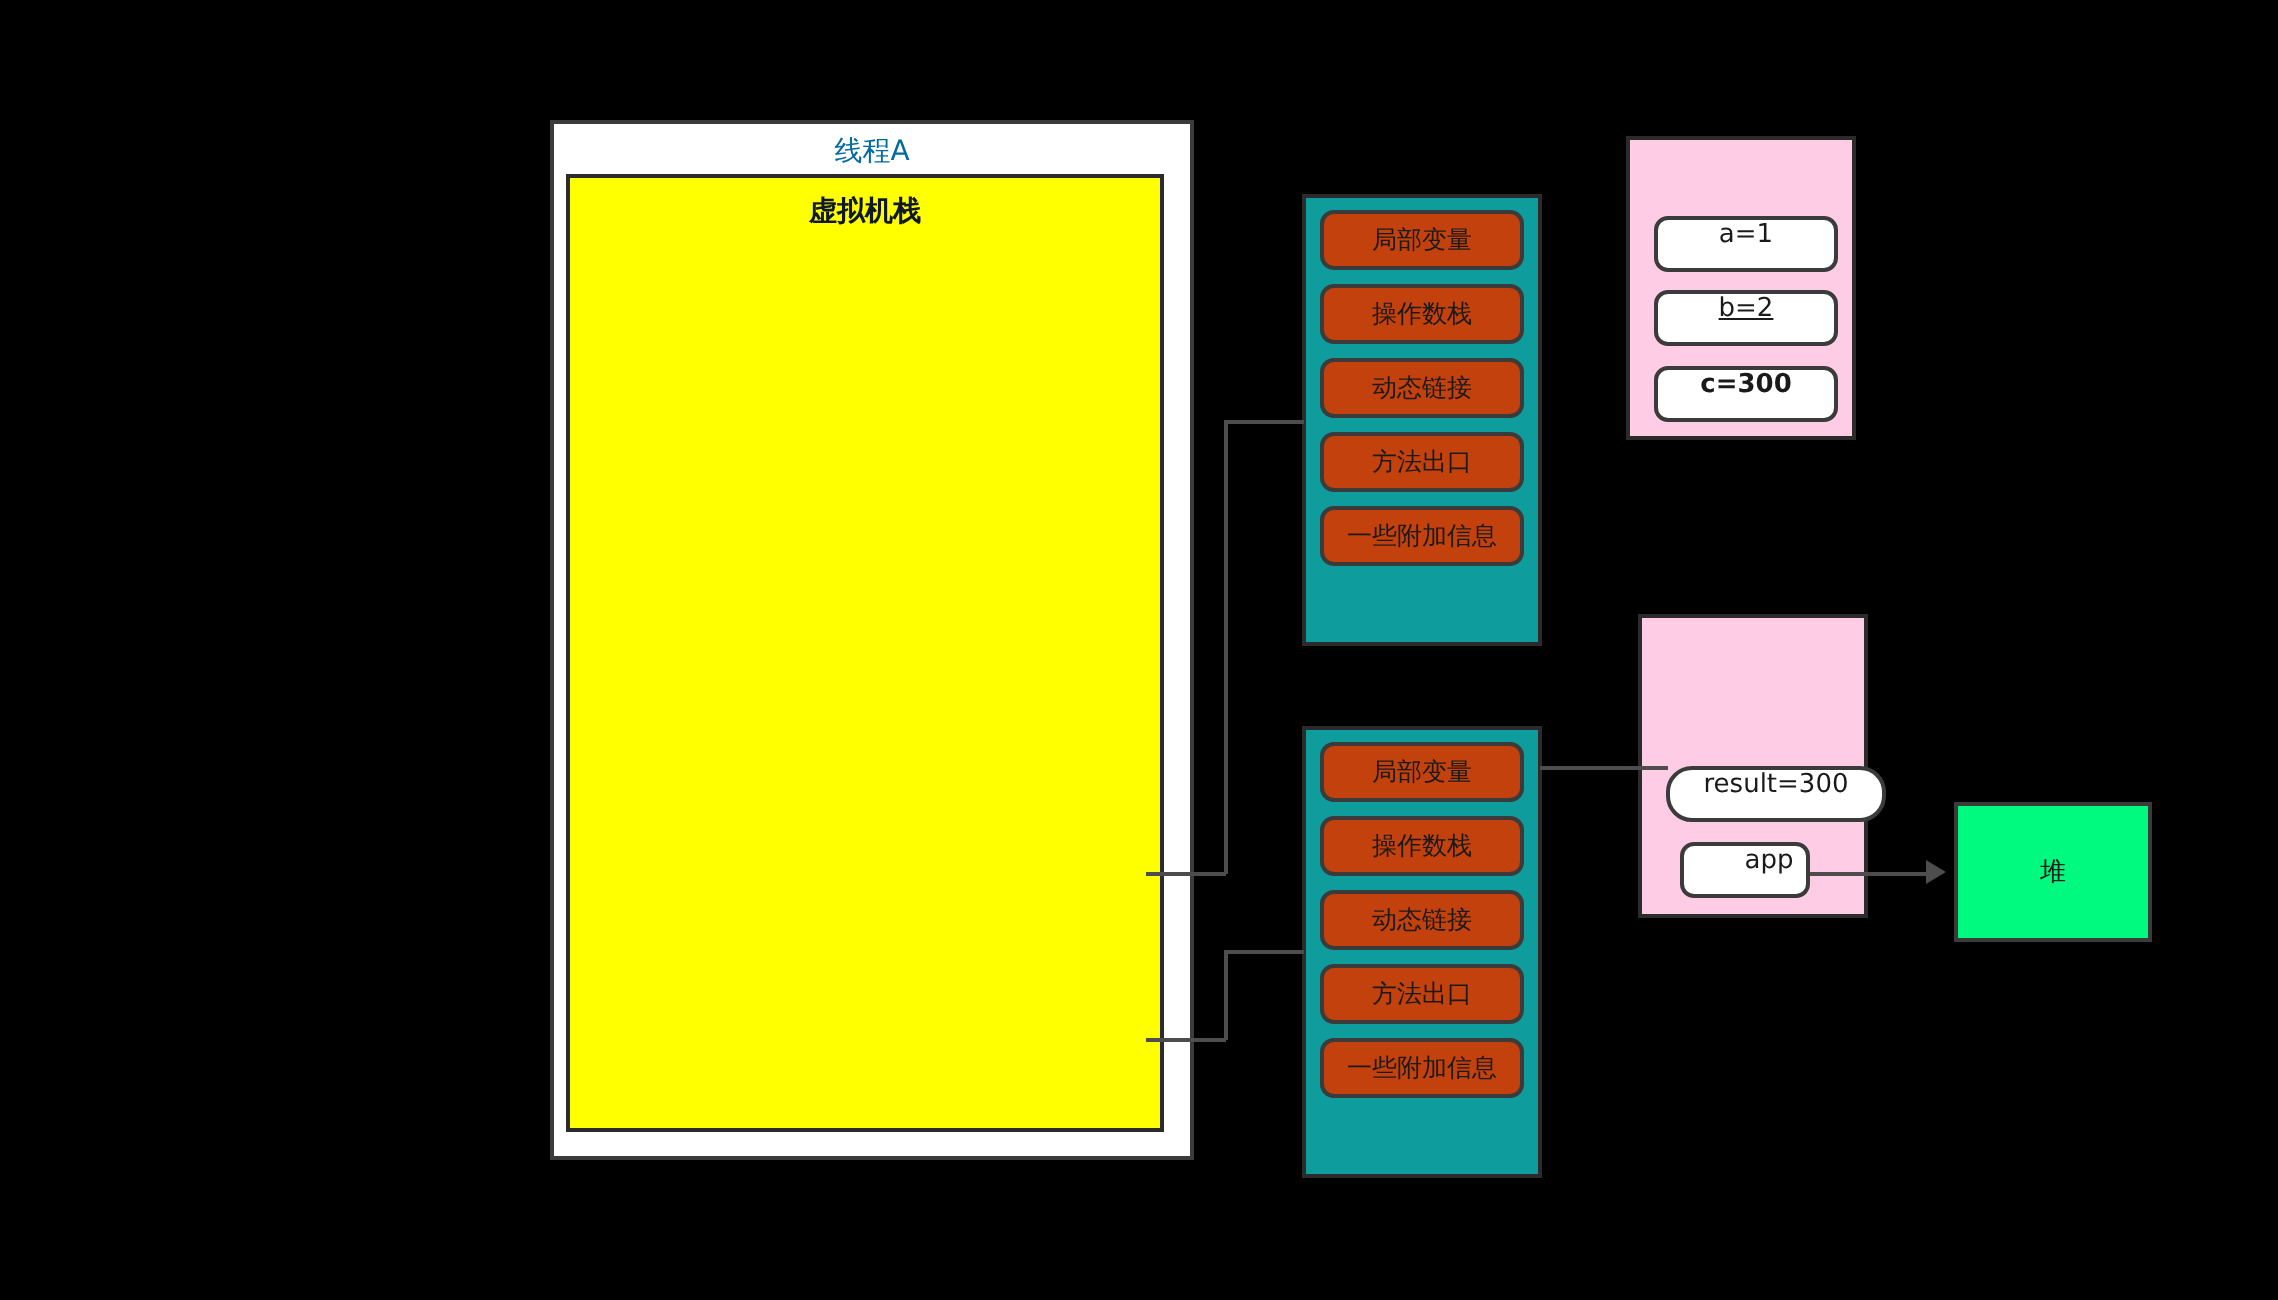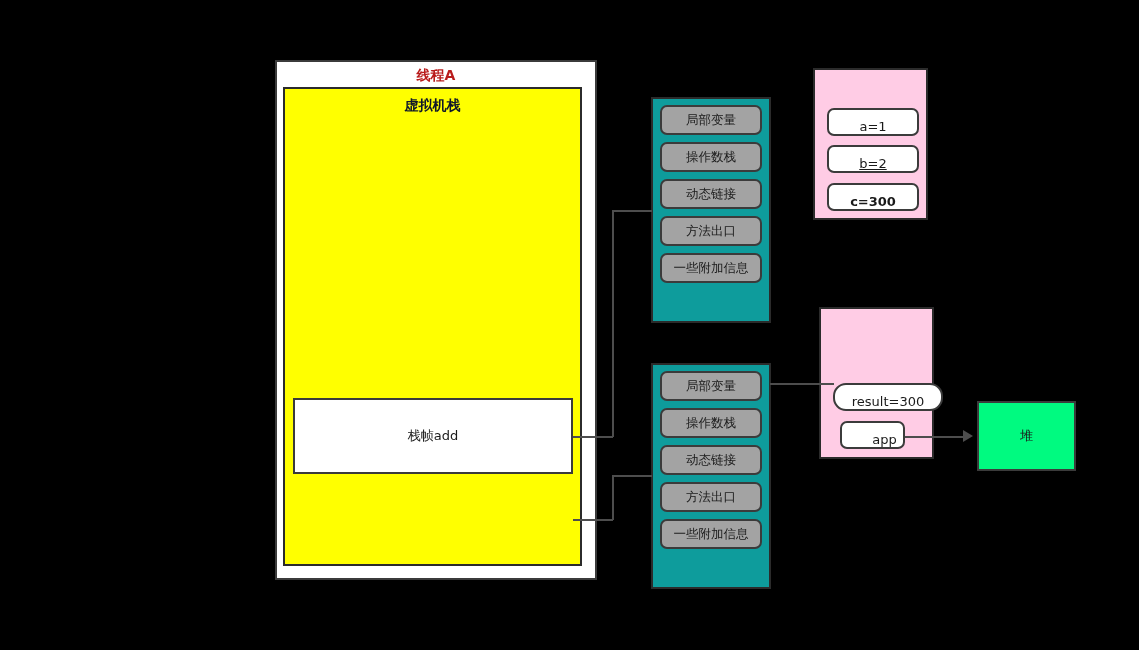--- a/index.html
+++ b/index.html
@@ -29,22 +29,22 @@
     border: 2px solid #3b3b3b;
     box-sizing: border-box;
   }
   .thread-title {
     position: absolute;
     left: 0;
     top: 5px;
     width: 100%;
     text-align: center;
     font-size: 14px;
-    font-weight: bold;
-    color: #b91c1c;
+    font-weight: normal;
+    color: #0369a1;
   }
 
   
   .vm-stack {
     position: absolute;
     left: 283px;
     top: 87px;
     width: 299px;
     height: 479px;
     background: #ffff00;
@@ -90,21 +90,21 @@
     box-sizing: border-box;
     padding: 6px 7px;
     display: flex;
     flex-direction: column;
     gap: 7px;
   }
   .teal-box-top    { top: 97px;  height: 226px; }
   .teal-box-bottom { top: 363px; height: 226px; }
 
   .teal-item {
-    background: #a3a3a3;
+    background: #c2410c;
     border: 2px solid #3b3b3b;
     border-radius: 7px;
     box-sizing: border-box;
     height: 30px;
     display: flex;
     align-items: center;
     justify-content: center;
     font-size: 12.5px;
     color: #1a1a1a;
     white-space: nowrap;
@@ -130,21 +130,21 @@
     height: 152px;
   }
   .pink-item {
     position: absolute;
     background: #ffffff;
     border: 2px solid #3b3b3b;
     border-radius: 7px;
     box-sizing: border-box;
     height: 28px;
     display: flex;
-    align-items: flex-end;
+    align-items: flex-start;
     justify-content: center;
     font-size: 13px;
     color: #1a1a1a;
     white-space: nowrap;
   }
   .pv-a { left: 827px;  top: 108px; width: 92px; }
   .pv-b { left: 827px;  top: 145px; width: 92px; text-decoration: underline; }
   .pv-c { left: 827px;  top: 183px; width: 92px; font-weight: bold; }
   .pv-result { left: 833px; top: 383px; width: 110px; border-radius: 13px; }
   .pv-app    { left: 840px; top: 421px; width: 65px; padding-left: 24px; }
@@ -189,23 +189,20 @@
 <div id="canvas">
 
   <div class="thread-box">
     <div class="thread-title">线程A</div>
   </div>
 
   <div class="vm-stack">
     <div class="vm-stack-title">虚拟机栈</div>
   </div>
 
-  <div class="frame frame-add">
-    <span>栈帧add</span>
-  </div>
 
   <div class="teal-box teal-box-top">
     <div class="teal-item">
       <span>局部变量</span>
     </div>
     <div class="teal-item">
       <span>操作数栈</span>
     </div>
     <div class="teal-item">
       <span>动态链接</span>

